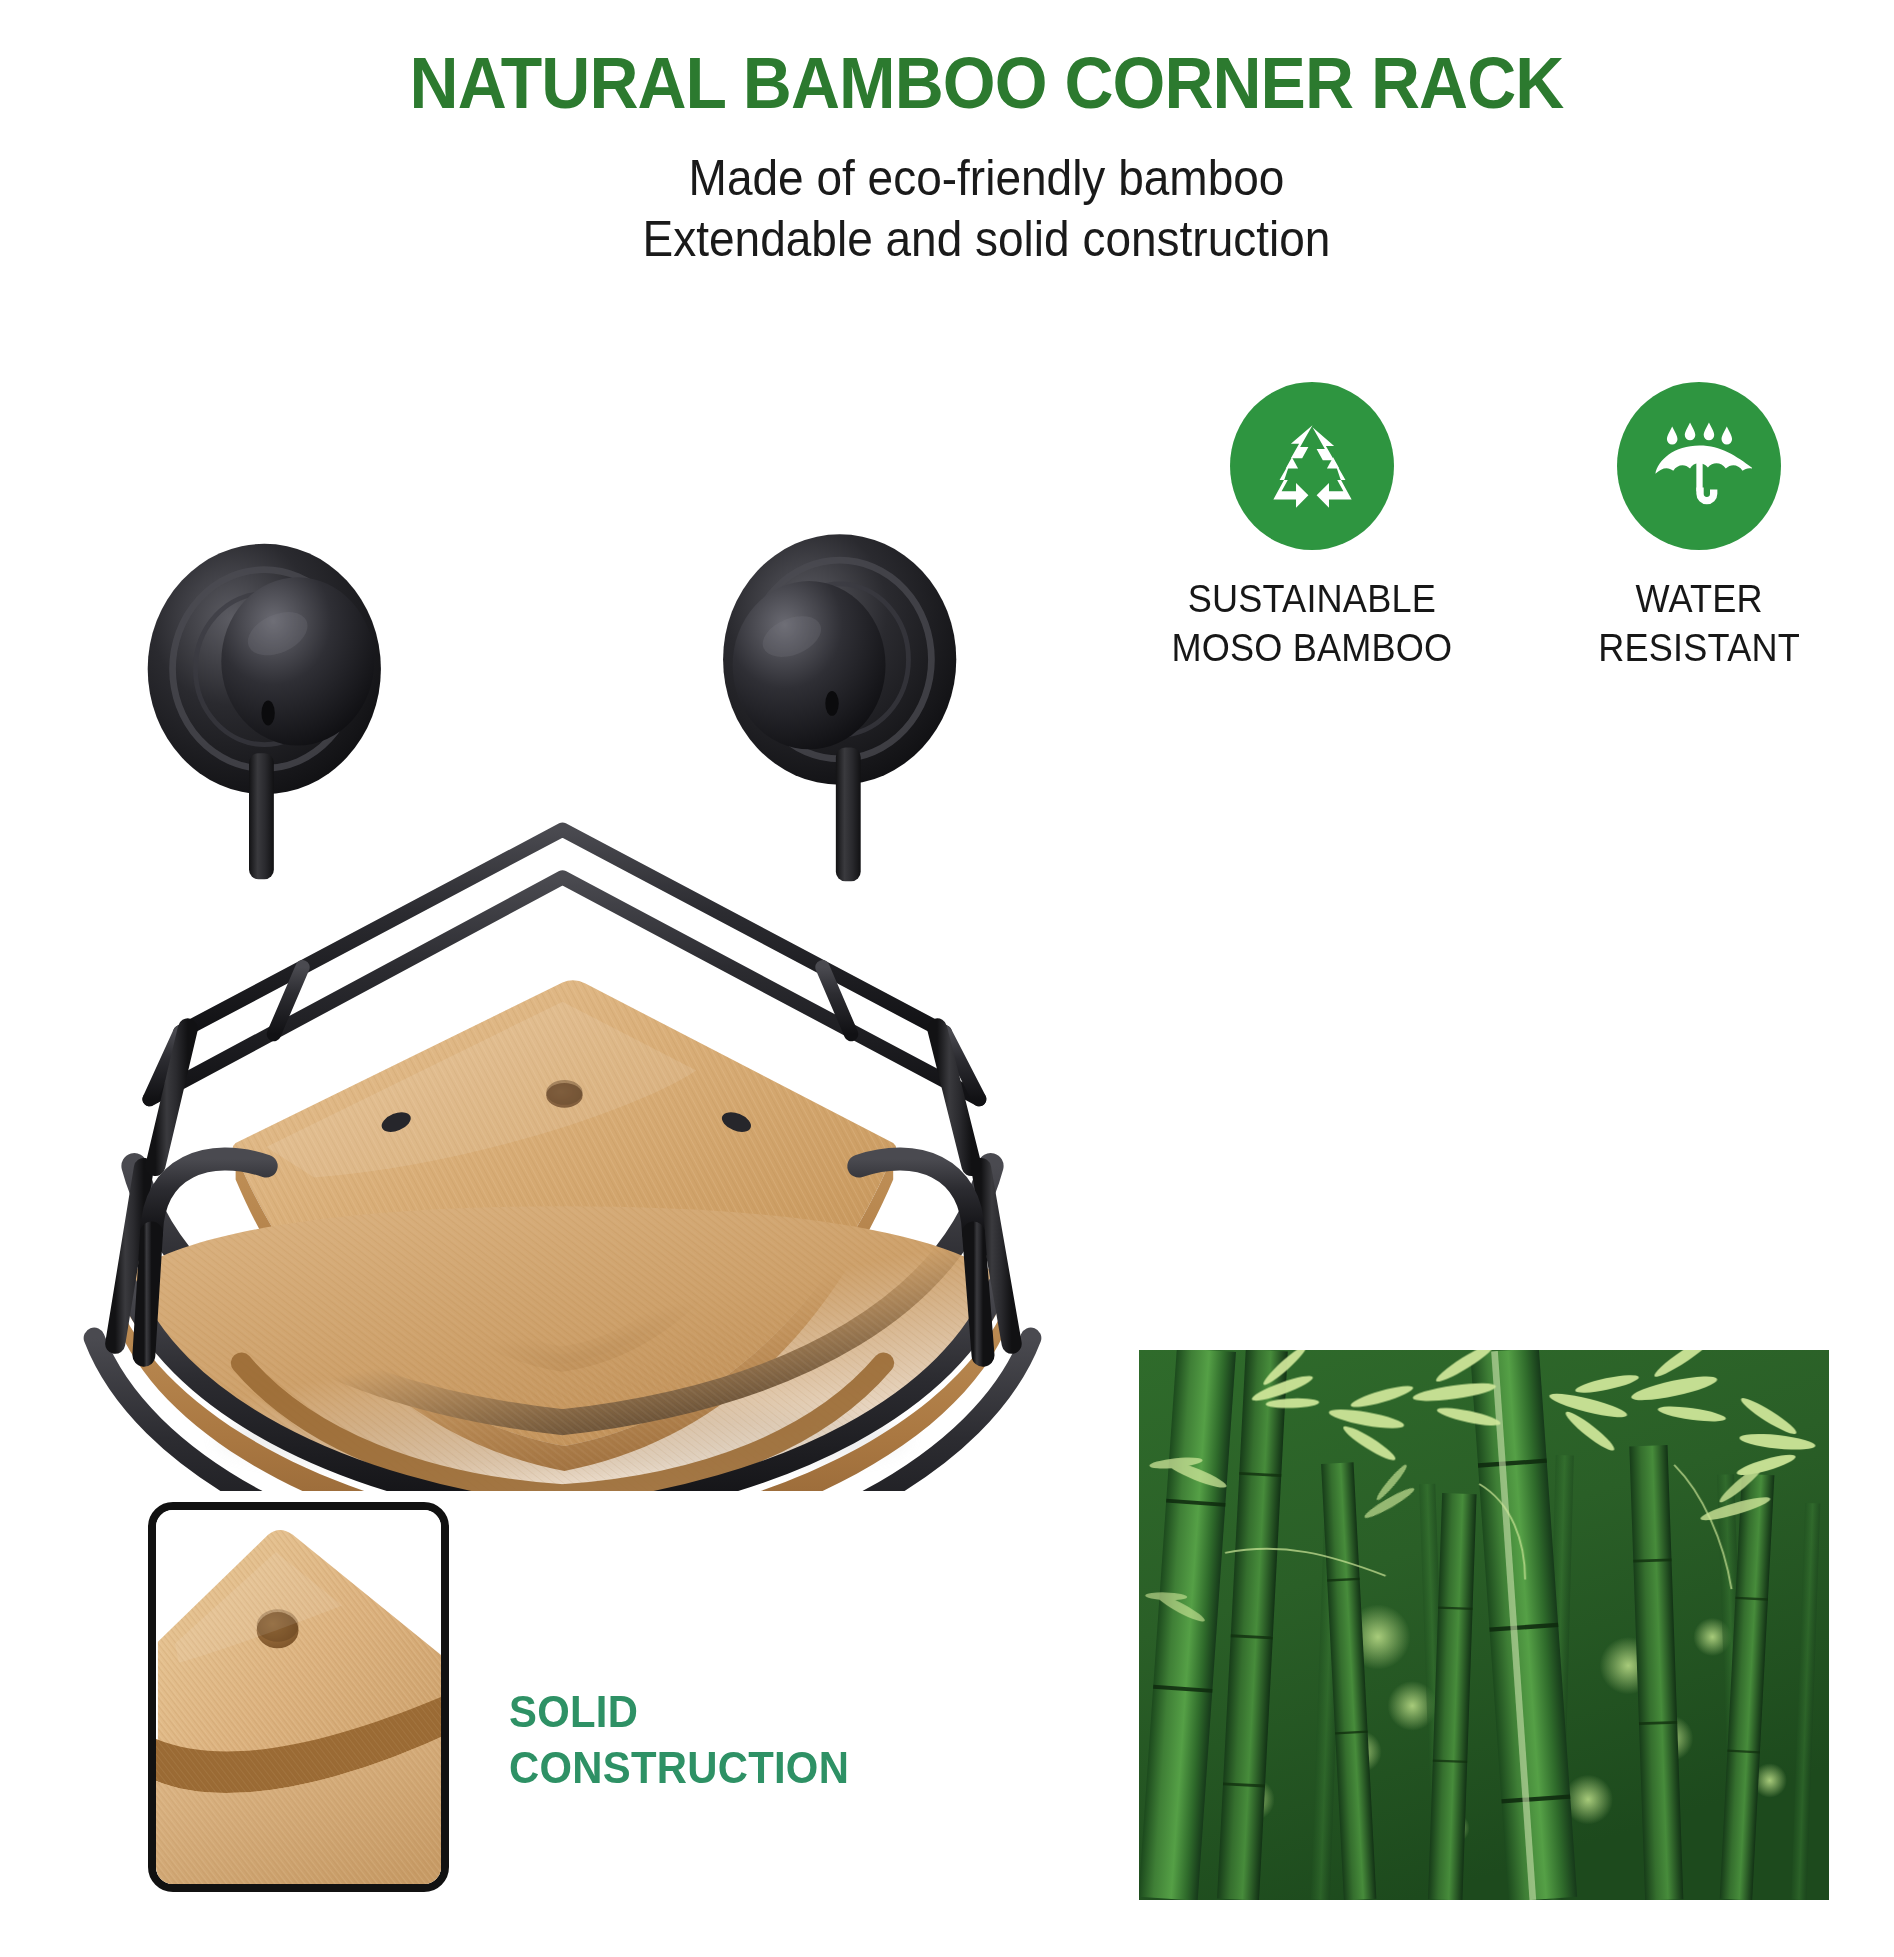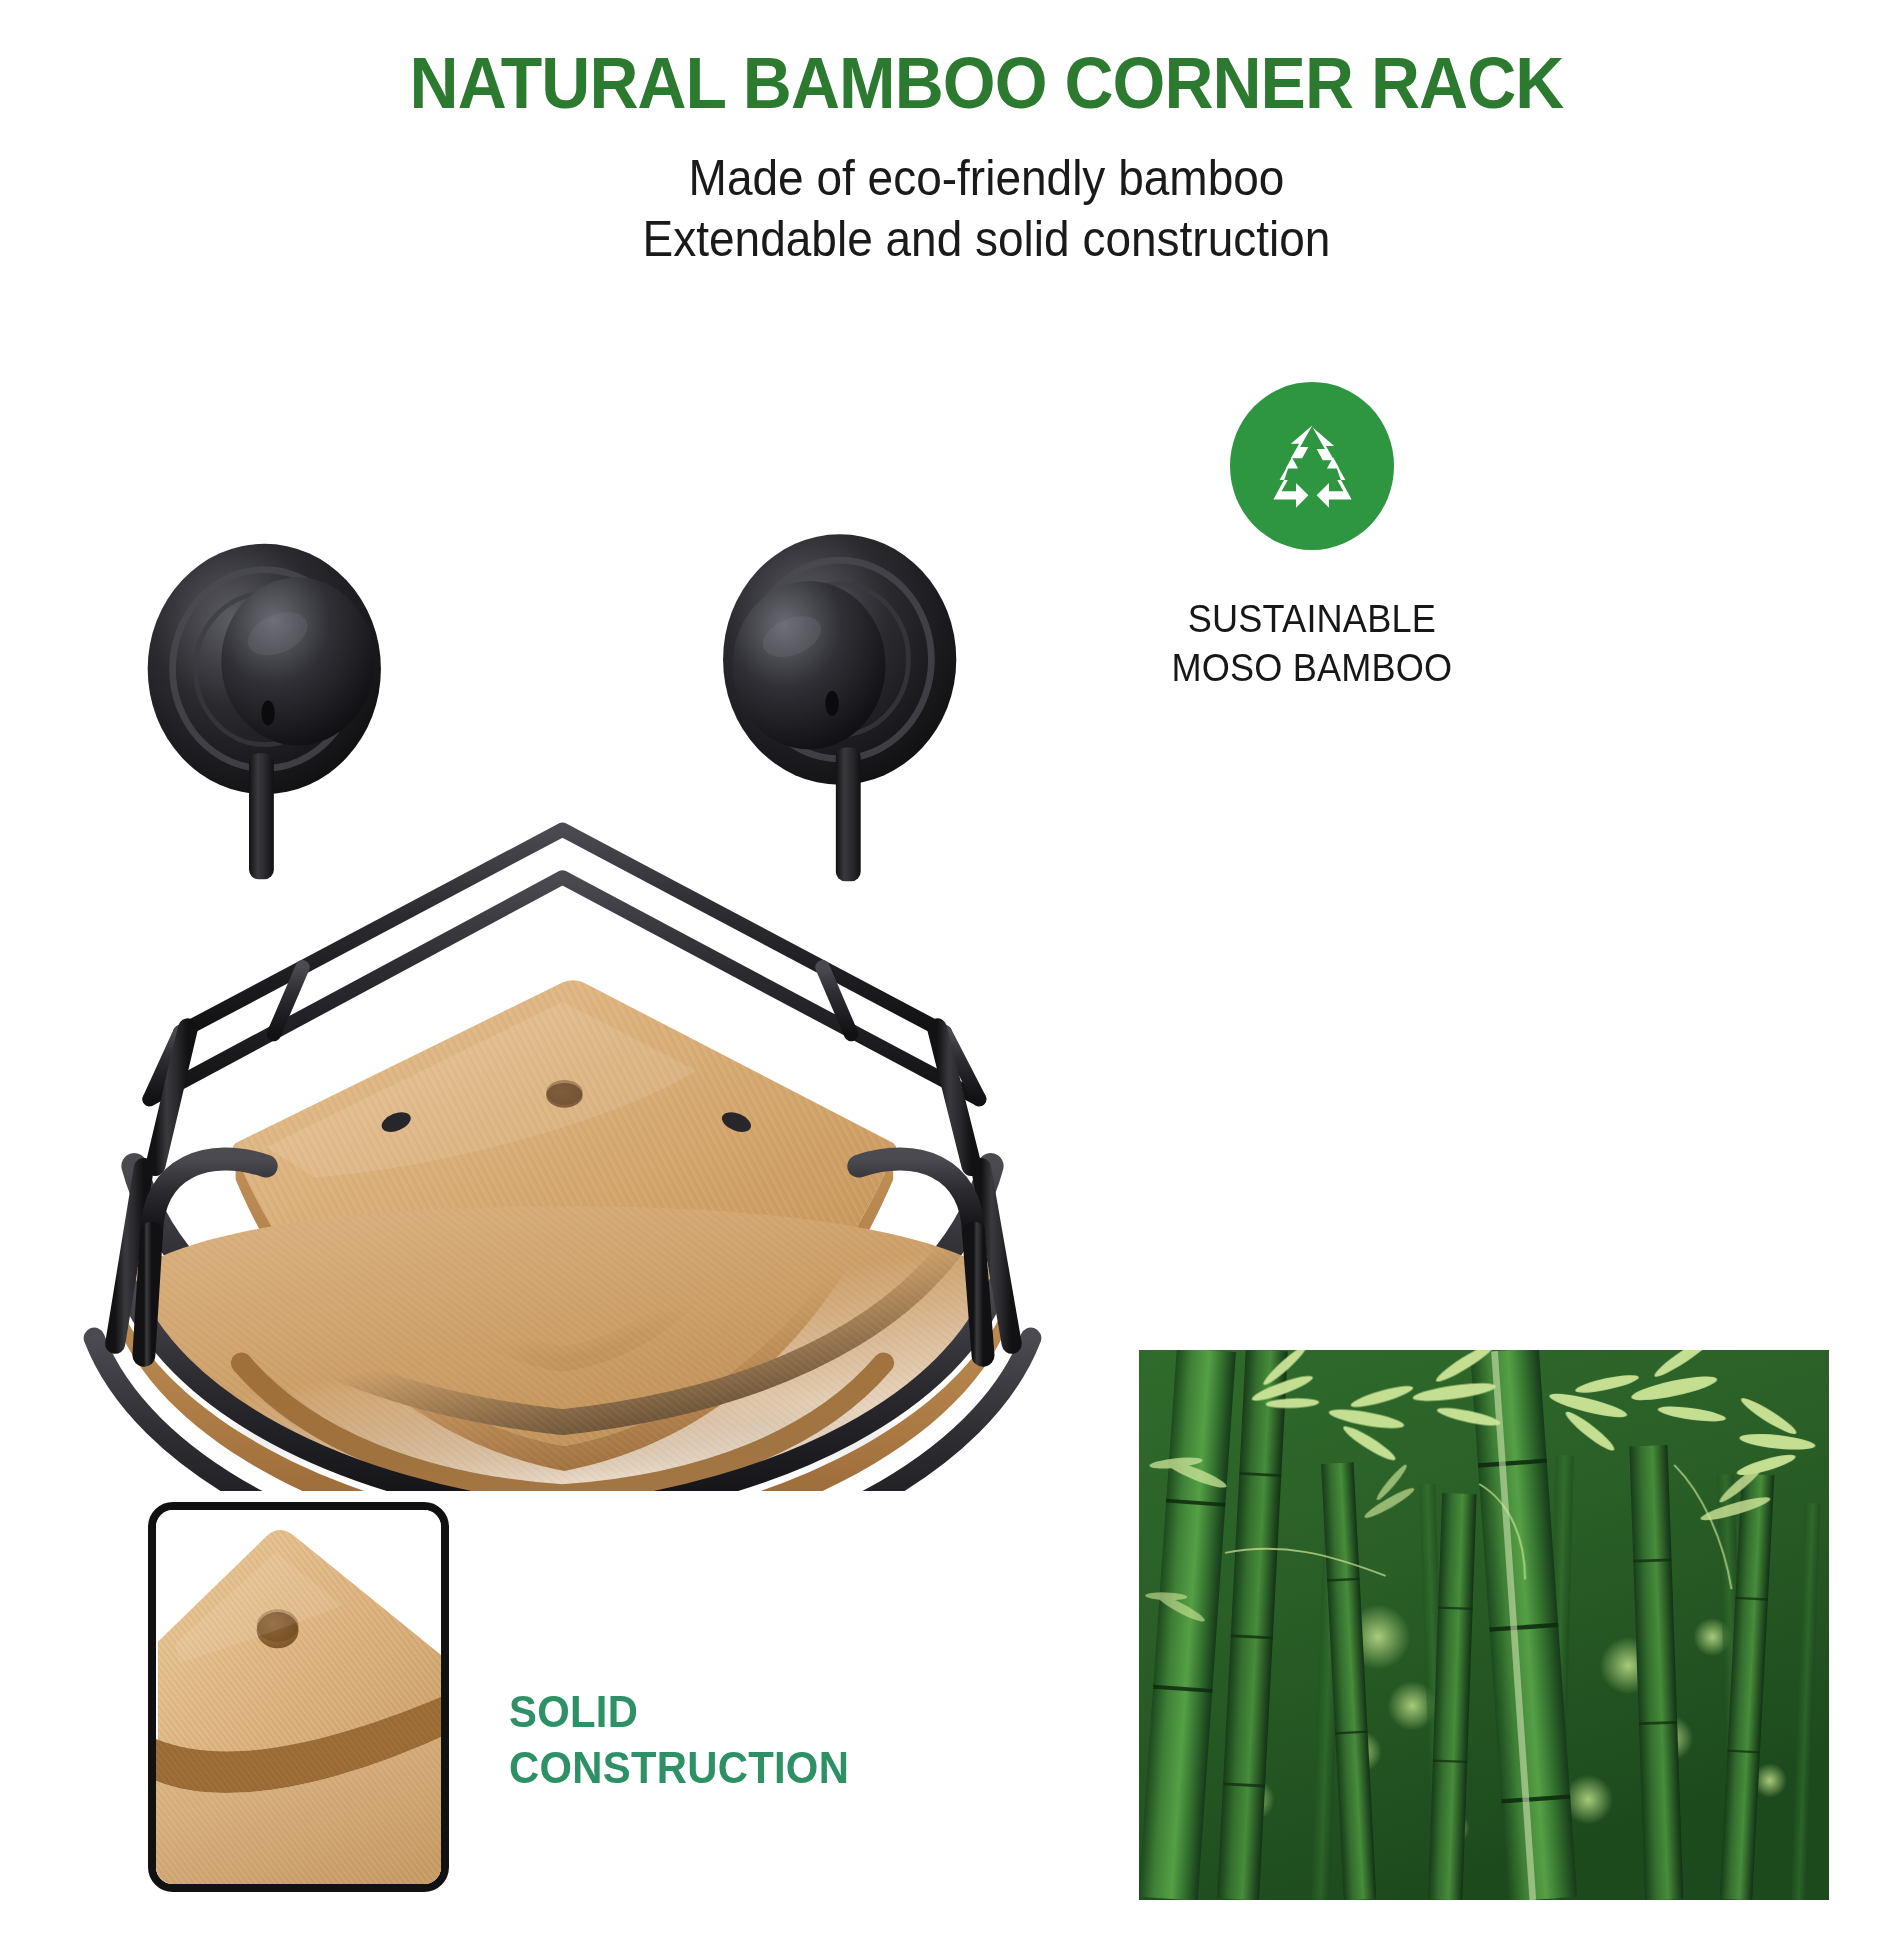--- a/index.html
+++ b/index.html
@@ -64,21 +64,20 @@
     display: grid;
     grid-template-columns: 1fr 1fr;
     grid-auto-rows: 332px;
     column-gap: 19px;
   }
   .feature-cell {
     display: flex;
     flex-direction: column;
     align-items: center;
     justify-content: flex-start;
-    gap: 20px;
   }
   .feature-badge {
     width: 164px;
     height: 168px;
     border-radius: 50%;
     background: #2e9540;
     display: flex;
     align-items: center;
     justify-content: center;
     flex: none;
@@ -325,20 +324,40 @@
           <path d="M71 44 L82 63 L74 63 L80 74 L66 74 L66 66 L54 78 L66 90 L66 82 L88 82 L77 62 Z"></path>
           <path d="M24 52 L36 52 L30 41 Z"></path>
           <path d="M76 52 L64 52 L70 41 Z"></path>
         </g>
       </svg>
     </div>
     <div class="feature-label">SUSTAINABLE
 MOSO BAMBOO</div>
   </div>
 
+  <div class="feature-cell">
+    <div class="feature-badge">
+      <svg width="105" height="105" viewBox="0 0 100 100">
+        <g fill="#ffffff">
+
+          <path d="M24 12 c3 6 5 9 5 12 a5 5 0 0 1 -10 0 c0 -3 2 -6 5 -12 z"></path>
+          <path d="M41 8 c3 6 5 9 5 12 a5 5 0 0 1 -10 0 c0 -3 2 -6 5 -12 z"></path>
+          <path d="M59 8 c3 6 5 9 5 12 a5 5 0 0 1 -10 0 c0 -3 2 -6 5 -12 z"></path>
+          <path d="M76 12 c3 6 5 9 5 12 a5 5 0 0 1 -10 0 c0 -3 2 -6 5 -12 z"></path>
+
+          <path d="M50 30 C26 30 10 44 8 57 c6 -6 12 -7 17 -3 c4 -6 11 -7 16 -2 c3 -6 12 -7 17 -1 c5 -6 13 -5 17 1 c5 -5 12 -4 16 2 c5 -4 11 -3 17 3 C90 44 74 30 50 30 Z"></path>
+
+          <rect x="47" y="34" width="6" height="40" rx="1"></rect>
+          <path d="M47 70 v6 a10 10 0 0 0 20 0 v-4 h-7 v4 a3 3 0 0 1 -6 0 v-6 z"></path>
+        </g>
+      </svg>
+    </div>
+    <div class="feature-label">WATER
+RESISTANT</div>
+  </div>
 
 
 
 
 </div>
 
 <div id="bamboo-photo">
   <svg viewBox="0 0 722 575" preserveAspectRatio="none" xmlns="http://www.w3.org/2000/svg">
     <defs>
       <linearGradient id="bgForest" x1="0" y1="0" x2="0.4" y2="1">

